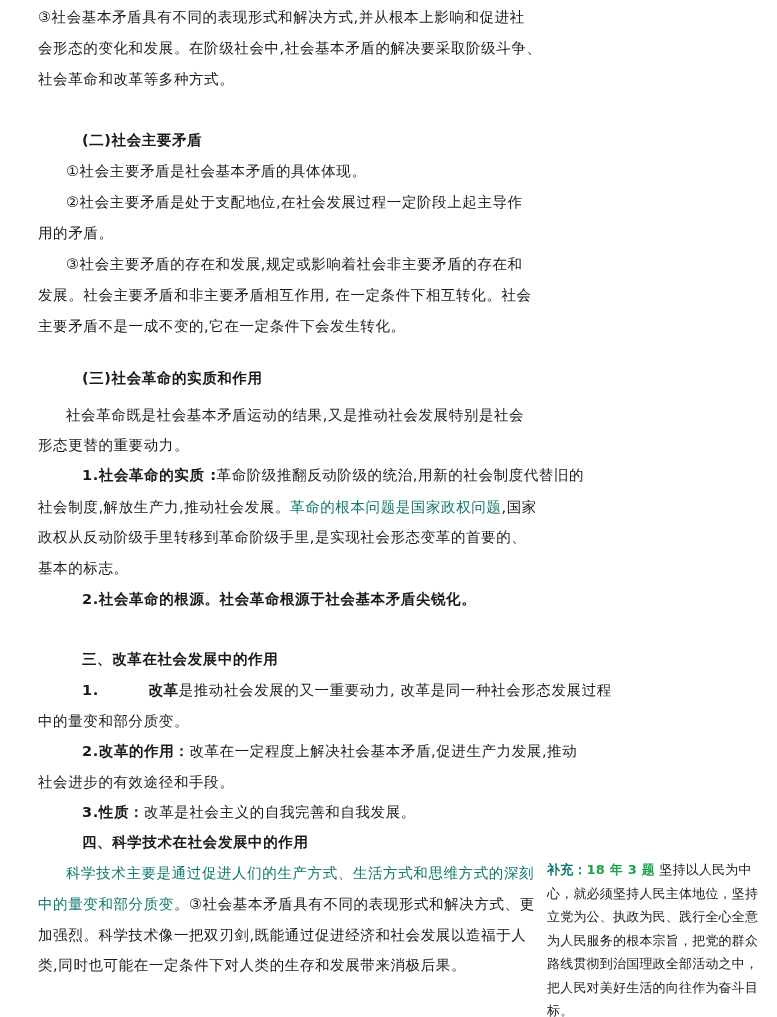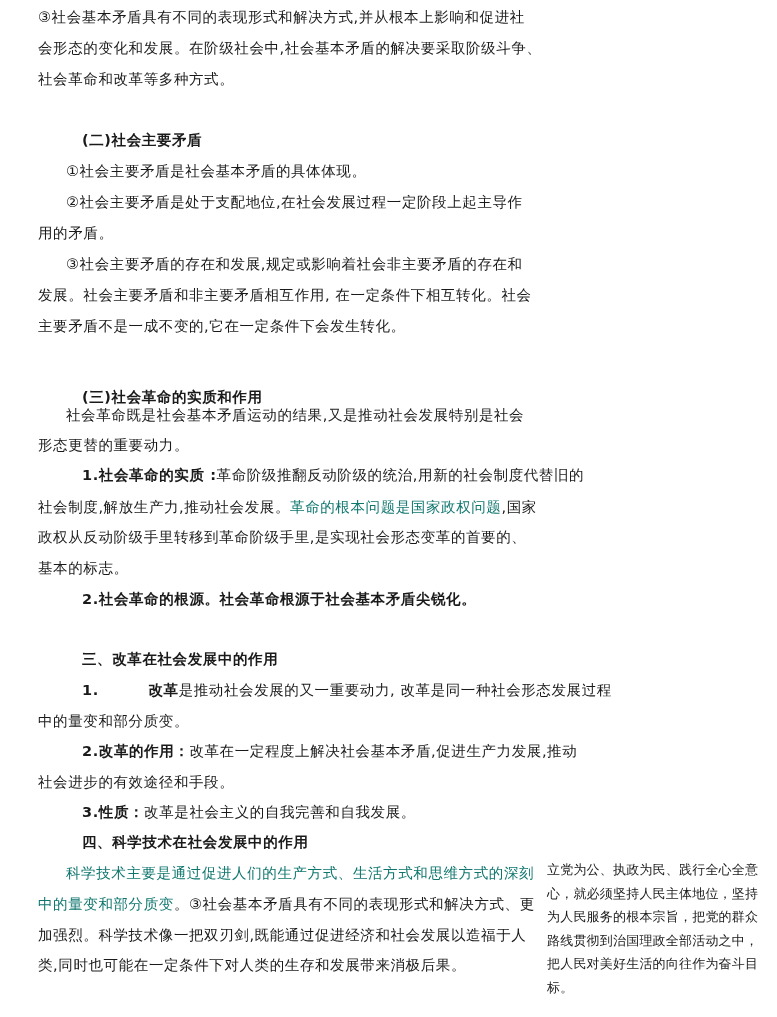--- a/index.html
+++ b/index.html
@@ -24,21 +24,21 @@
   <div class="line" style="top:70px">社会革命和改革等多种方式。</div>
 
   <div class="line b" style="top:131px">(二)社会主要矛盾</div>
   <div class="line indent" style="top:162px">①社会主要矛盾是社会基本矛盾的具体体现。</div>
   <div class="line indent" style="top:193px">②社会主要矛盾是处于支配地位,在社会发展过程一定阶段上起主导作</div>
   <div class="line" style="top:224px">用的矛盾。</div>
   <div class="line indent" style="top:255px">③社会主要矛盾的存在和发展,规定或影响着社会非主要矛盾的存在和</div>
   <div class="line" style="top:286px">发展。社会主要矛盾和非主要矛盾相互作用, 在一定条件下相互转化。社会</div>
   <div class="line" style="top:317px">主要矛盾不是一成不变的,它在一定条件下会发生转化。</div>
 
-  <div class="line b" style="top:388px">(三)社会革命的实质和作用</div>
+  <div class="line b" style="top:369px">(三)社会革命的实质和作用</div>
   <div class="line indent" style="top:406px">社会革命既是社会基本矛盾运动的结果,又是推动社会发展特别是社会</div>
   <div class="line" style="top:436px">形态更替的重要动力。</div>
   <div class="line" style="top:466px">
     <span class="b">1.社会革命的实质 :</span><span>革命阶级推翻反动阶级的统治,用新的社会制度代替旧的</span>
   </div>
   <div class="line" style="top:498px">
     <span>社会制度,解放生产力,推动社会发展。</span><span class="red">革命的根本问题是国家政权问题</span><span>,国家</span>
   </div>
   <div class="line" style="top:528px">政权从反动阶级手里转移到革命阶级手里,是实现社会形态变革的首要的、</div>
   <div class="line" style="top:559px">基本的标志。</div>
@@ -60,19 +60,22 @@
   <div class="line b" style="top:833px">四、科学技术在社会发展中的作用</div>
   <div class="line indent red" style="top:864px">科学技术主要是通过促进人们的生产方式、生活方式和思维方式的深刻</div>
   <div class="line" style="top:895px">
     <span class="red">中的量变和部分质变</span><span>。③社会基本矛盾具有不同的表现形式和解决方式、更</span>
   </div>
   <div class="line" style="top:926px">加强烈。科学技术像一把双刃剑,既能通过促进经济和社会发展以造福于人</div>
   <div class="line" style="top:956px">类,同时也可能在一定条件下对人类的生存和发展带来消极后果。</div>
 </div>
 
 <div class="side">
+  <div>
+    <span class="side-label red">补充：</span><span class="side-label green">18 年 3 题</span>&nbsp;<span>坚持以人民为中</span>
+  </div>
+  <div>心，就必须坚持人民主体地位，坚持</div>
   <div>立党为公、执政为民、践行全心全意</div>
-  <div>心，就必须坚持人民主体地位，坚持</div>
   <div>为人民服务的根本宗旨，把党的群众</div>
   <div>路线贯彻到治国理政全部活动之中，</div>
   <div>把人民对美好生活的向往作为奋斗目</div>
   <div>标。</div>
 </div>
 
 </body></html>

